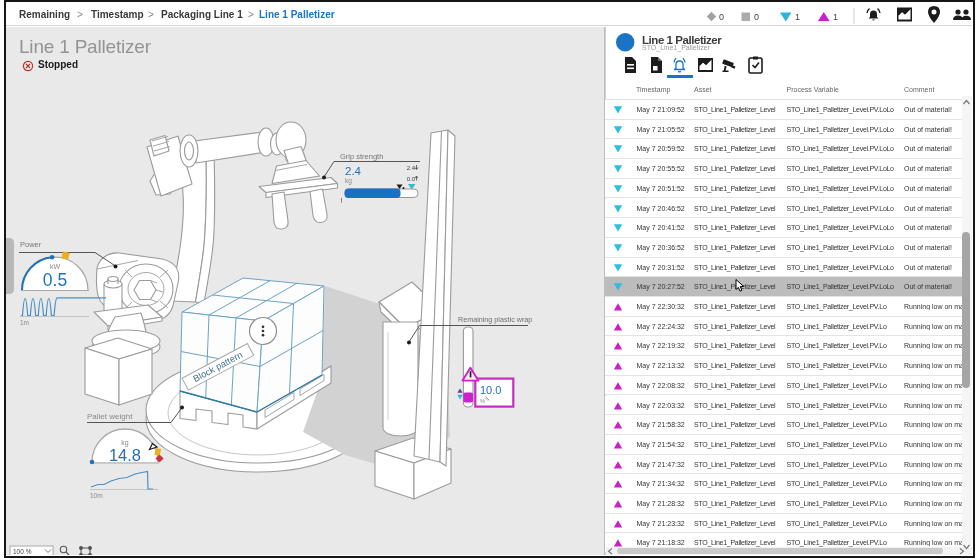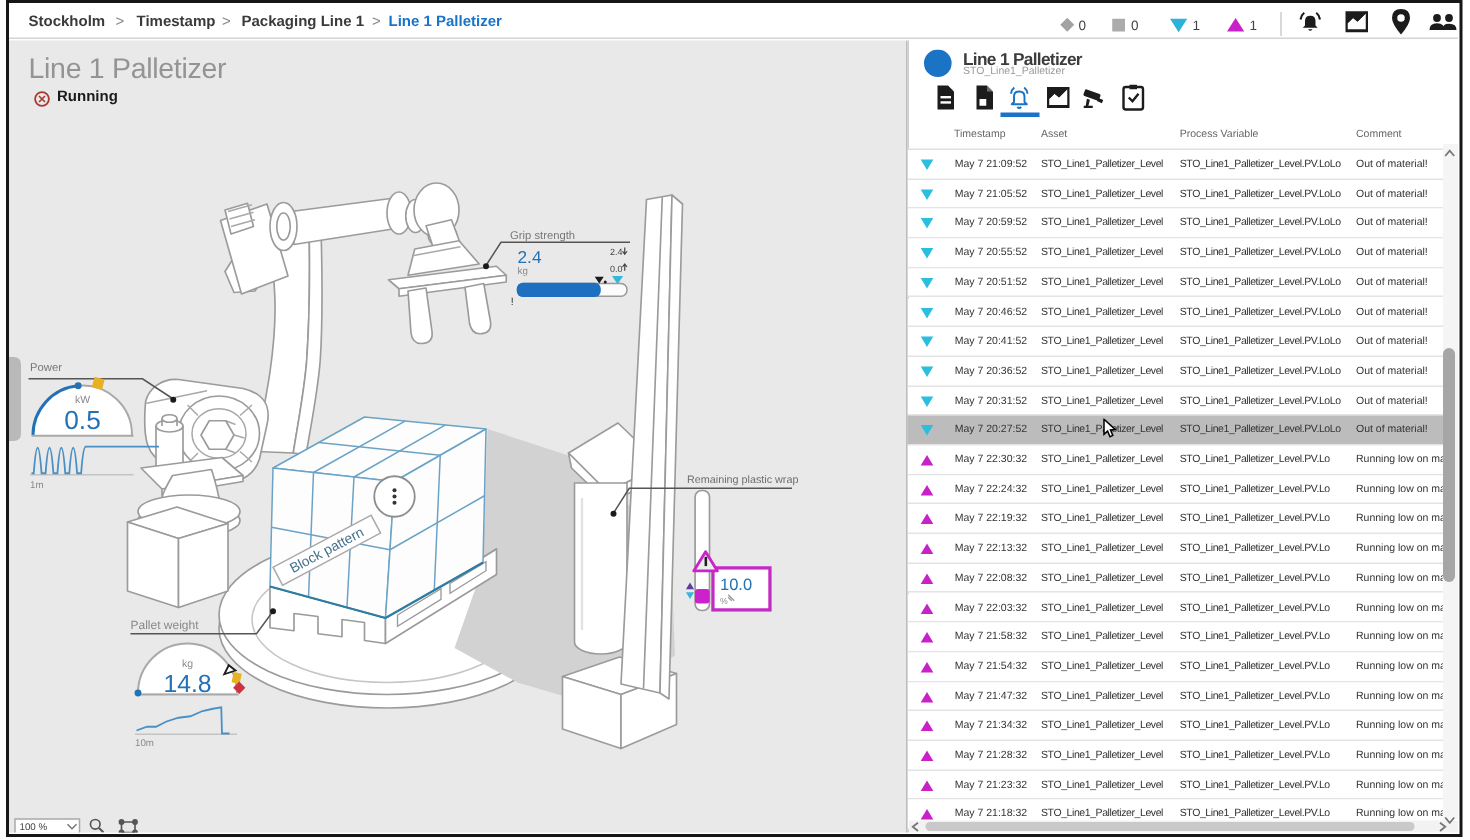--- a/index.html
+++ b/index.html
@@ -228,25 +228,25 @@
  <circle cx="81" cy="555" r="1.4" fill="#555"></circle>
  <circle cx="90" cy="555" r="1.4" fill="#555"></circle>
 </g>
 
 </svg>
 <div class="title1">Line 1 Palletizer</div>
 <svg width="14" height="14" style="position:absolute;left:15.5px;top:32.5px">
 <circle cx="6" cy="6" r="4.6" fill="none" stroke="#a93a30" stroke-width="1.2"></circle>
 <path d="M4,4 L8,8 M8,4 L4,8" stroke="#a93a30" stroke-width="1.1"></path>
 </svg>
-<div class="status">Running</div>
+<div class="status">Stopped</div>
 </div>
 <div id="panel"></div>
 <div id="topbar">
-<span class="crumb" style="left:13px">Stockholm</span>
+<span class="crumb" style="left:13px">Remaining</span>
     <span class="chev" style="left:71px">&gt;</span>
 <span class="crumb" style="left:85px">Timestamp</span>
     <span class="chev" style="left:142px">&gt;</span>
 <span class="crumb" style="left:155px">Packaging Line 1</span>
     <span class="chev" style="left:242px">&gt;</span>
 <span class="crumb" style="left:253px;color:#1a73c8">Line 1 Palletizer</span>
 </div>
 
 <svg width="280" height="26" style="position:absolute;left:700px;top:0px;z-index:10">
  <g transform="rotate(45 11.5 16.5)">

